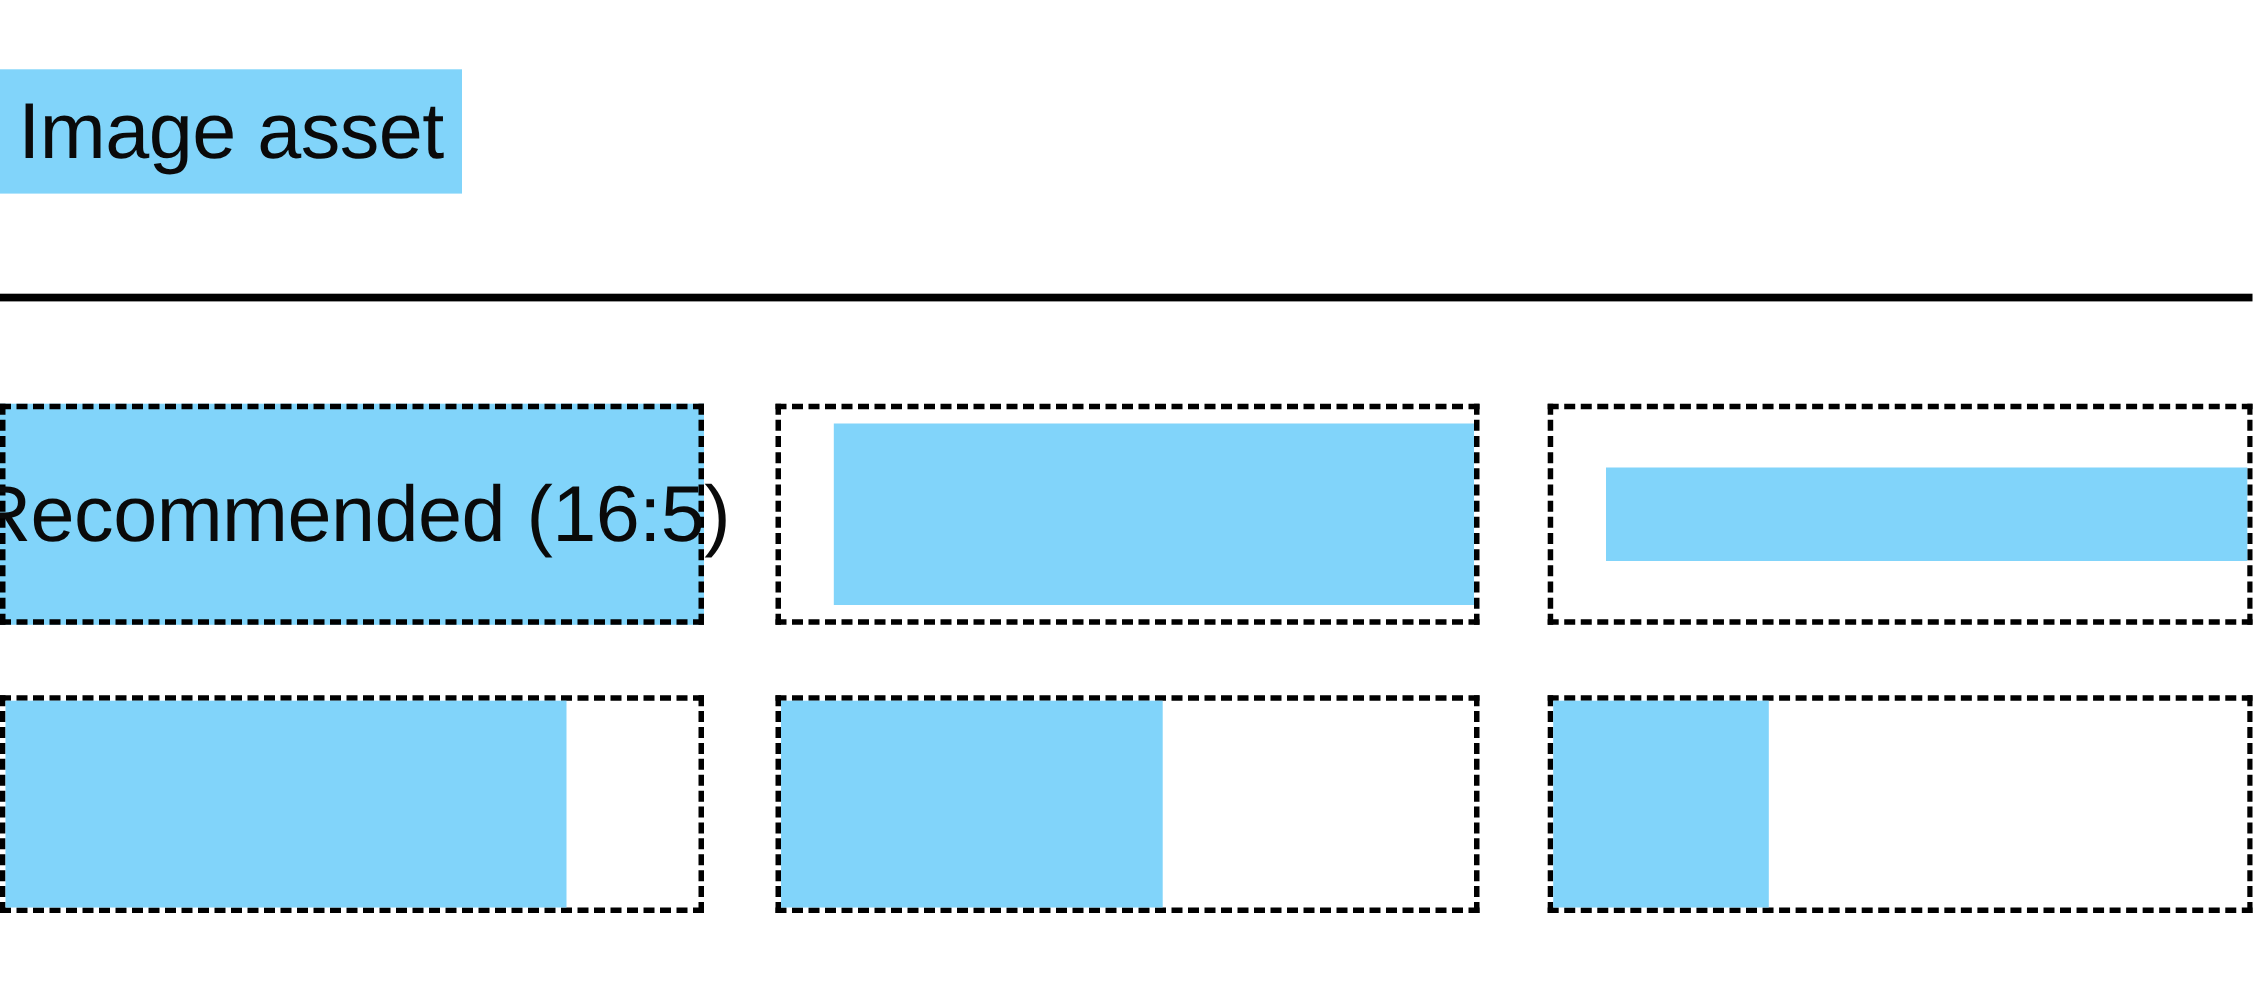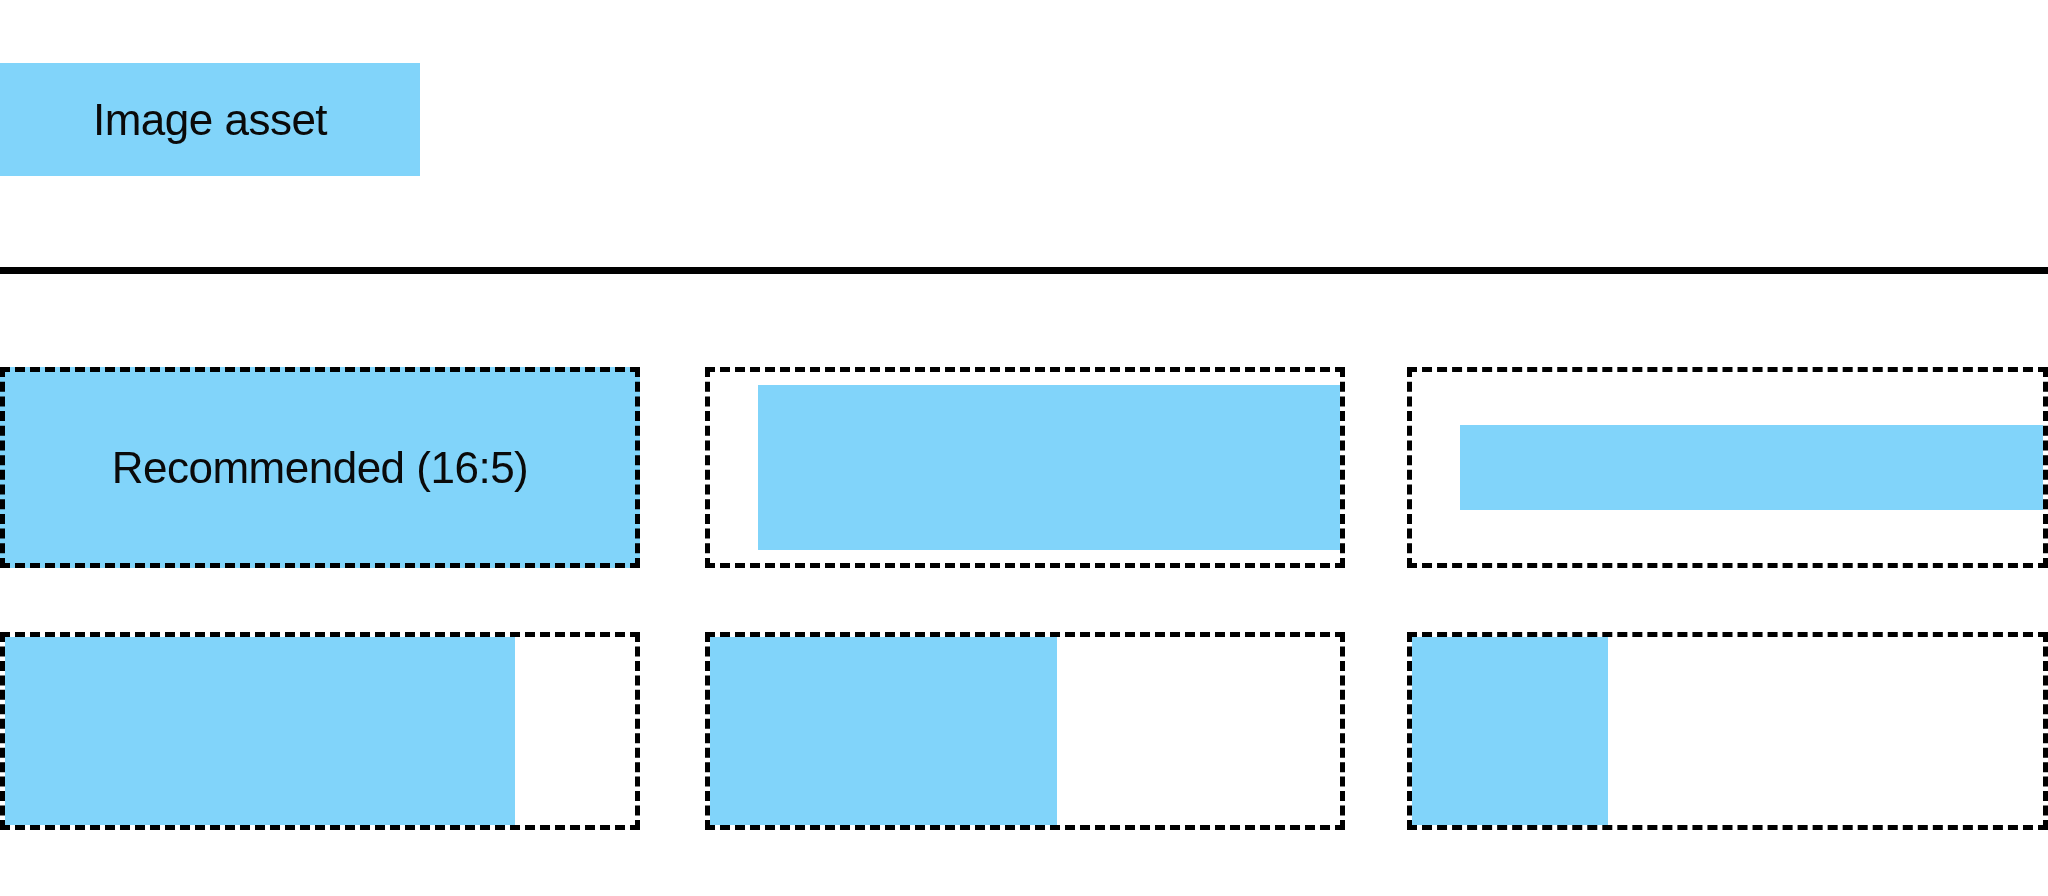--- a/index.html
+++ b/index.html
@@ -28,21 +28,21 @@
   .legend-space {
     position: absolute;
     left: 456px; top: 63px;
     width: 908px; height: 110px;
     box-sizing: border-box;
     border: 4px dashed #000;
     background: #ffffff;
     display: flex; align-items: center; justify-content: center;
   }
   .label {
-    font-size: 44px;
+    font-size: 72px;
     font-weight: 500;
     letter-spacing: -0.5px;
     white-space: nowrap;
     line-height: 1;
   }
 
   
   .divider {
     position: absolute;
     left: 0; top: 267px;

